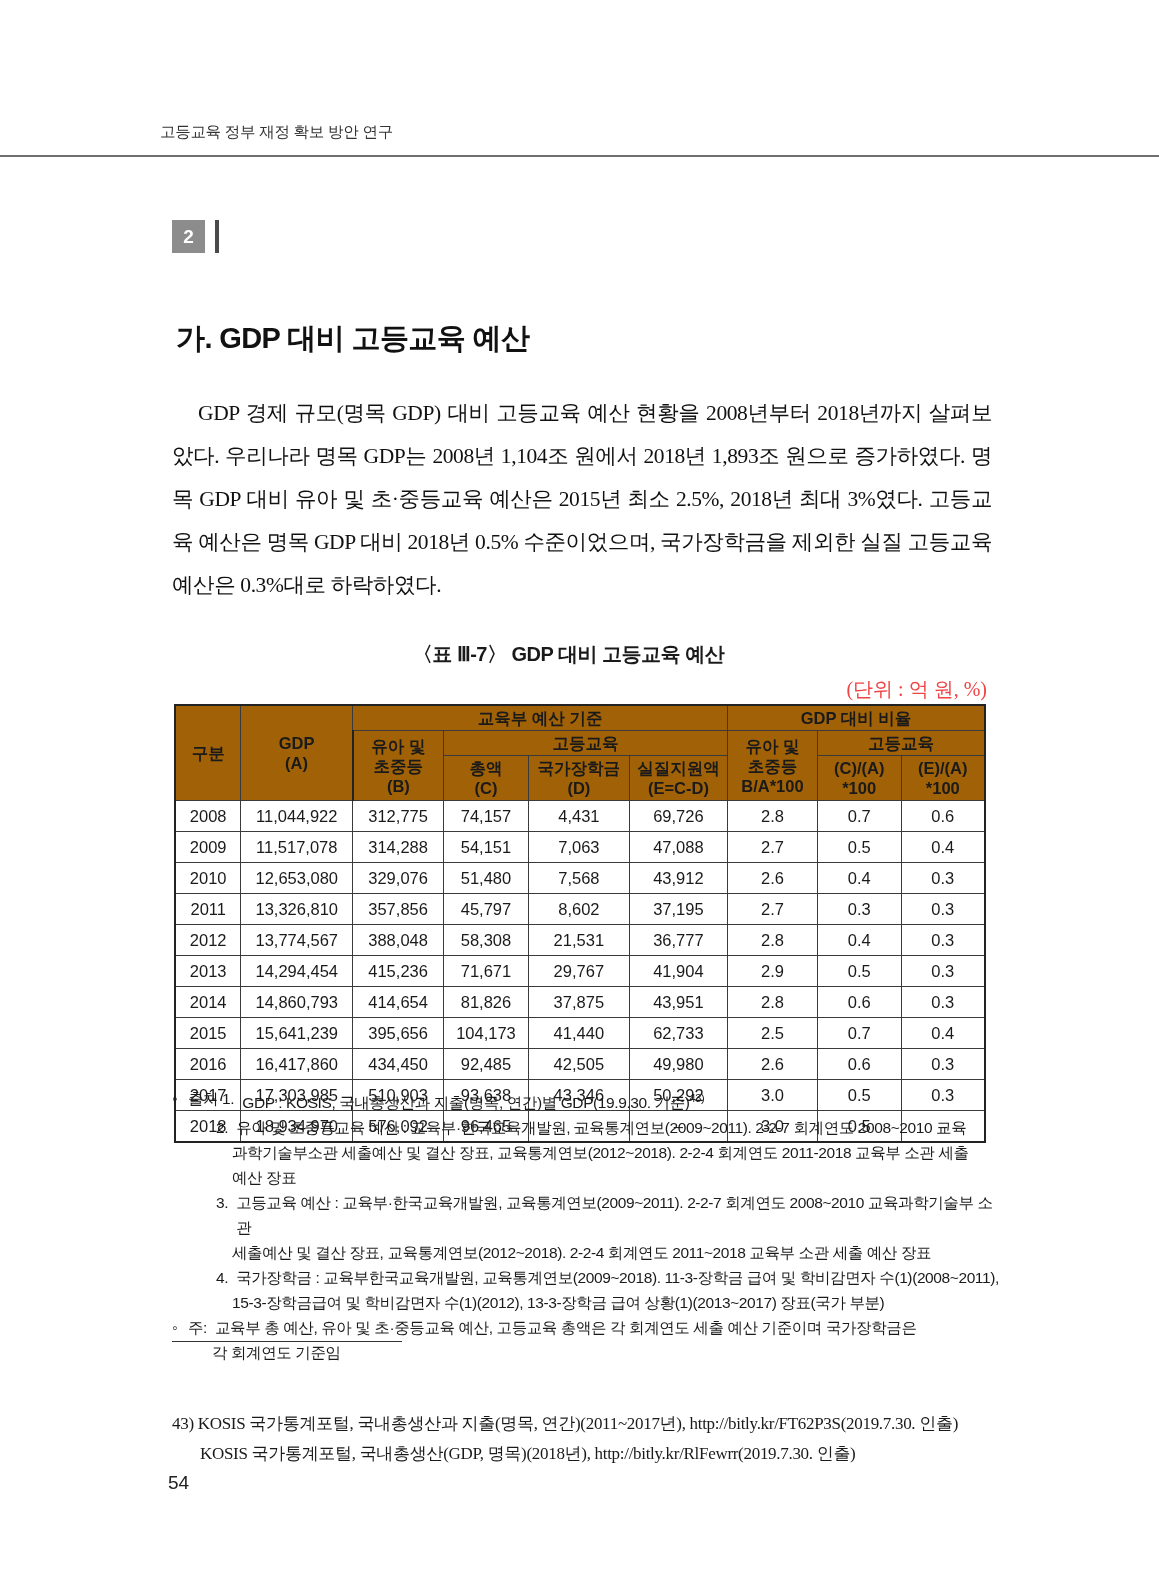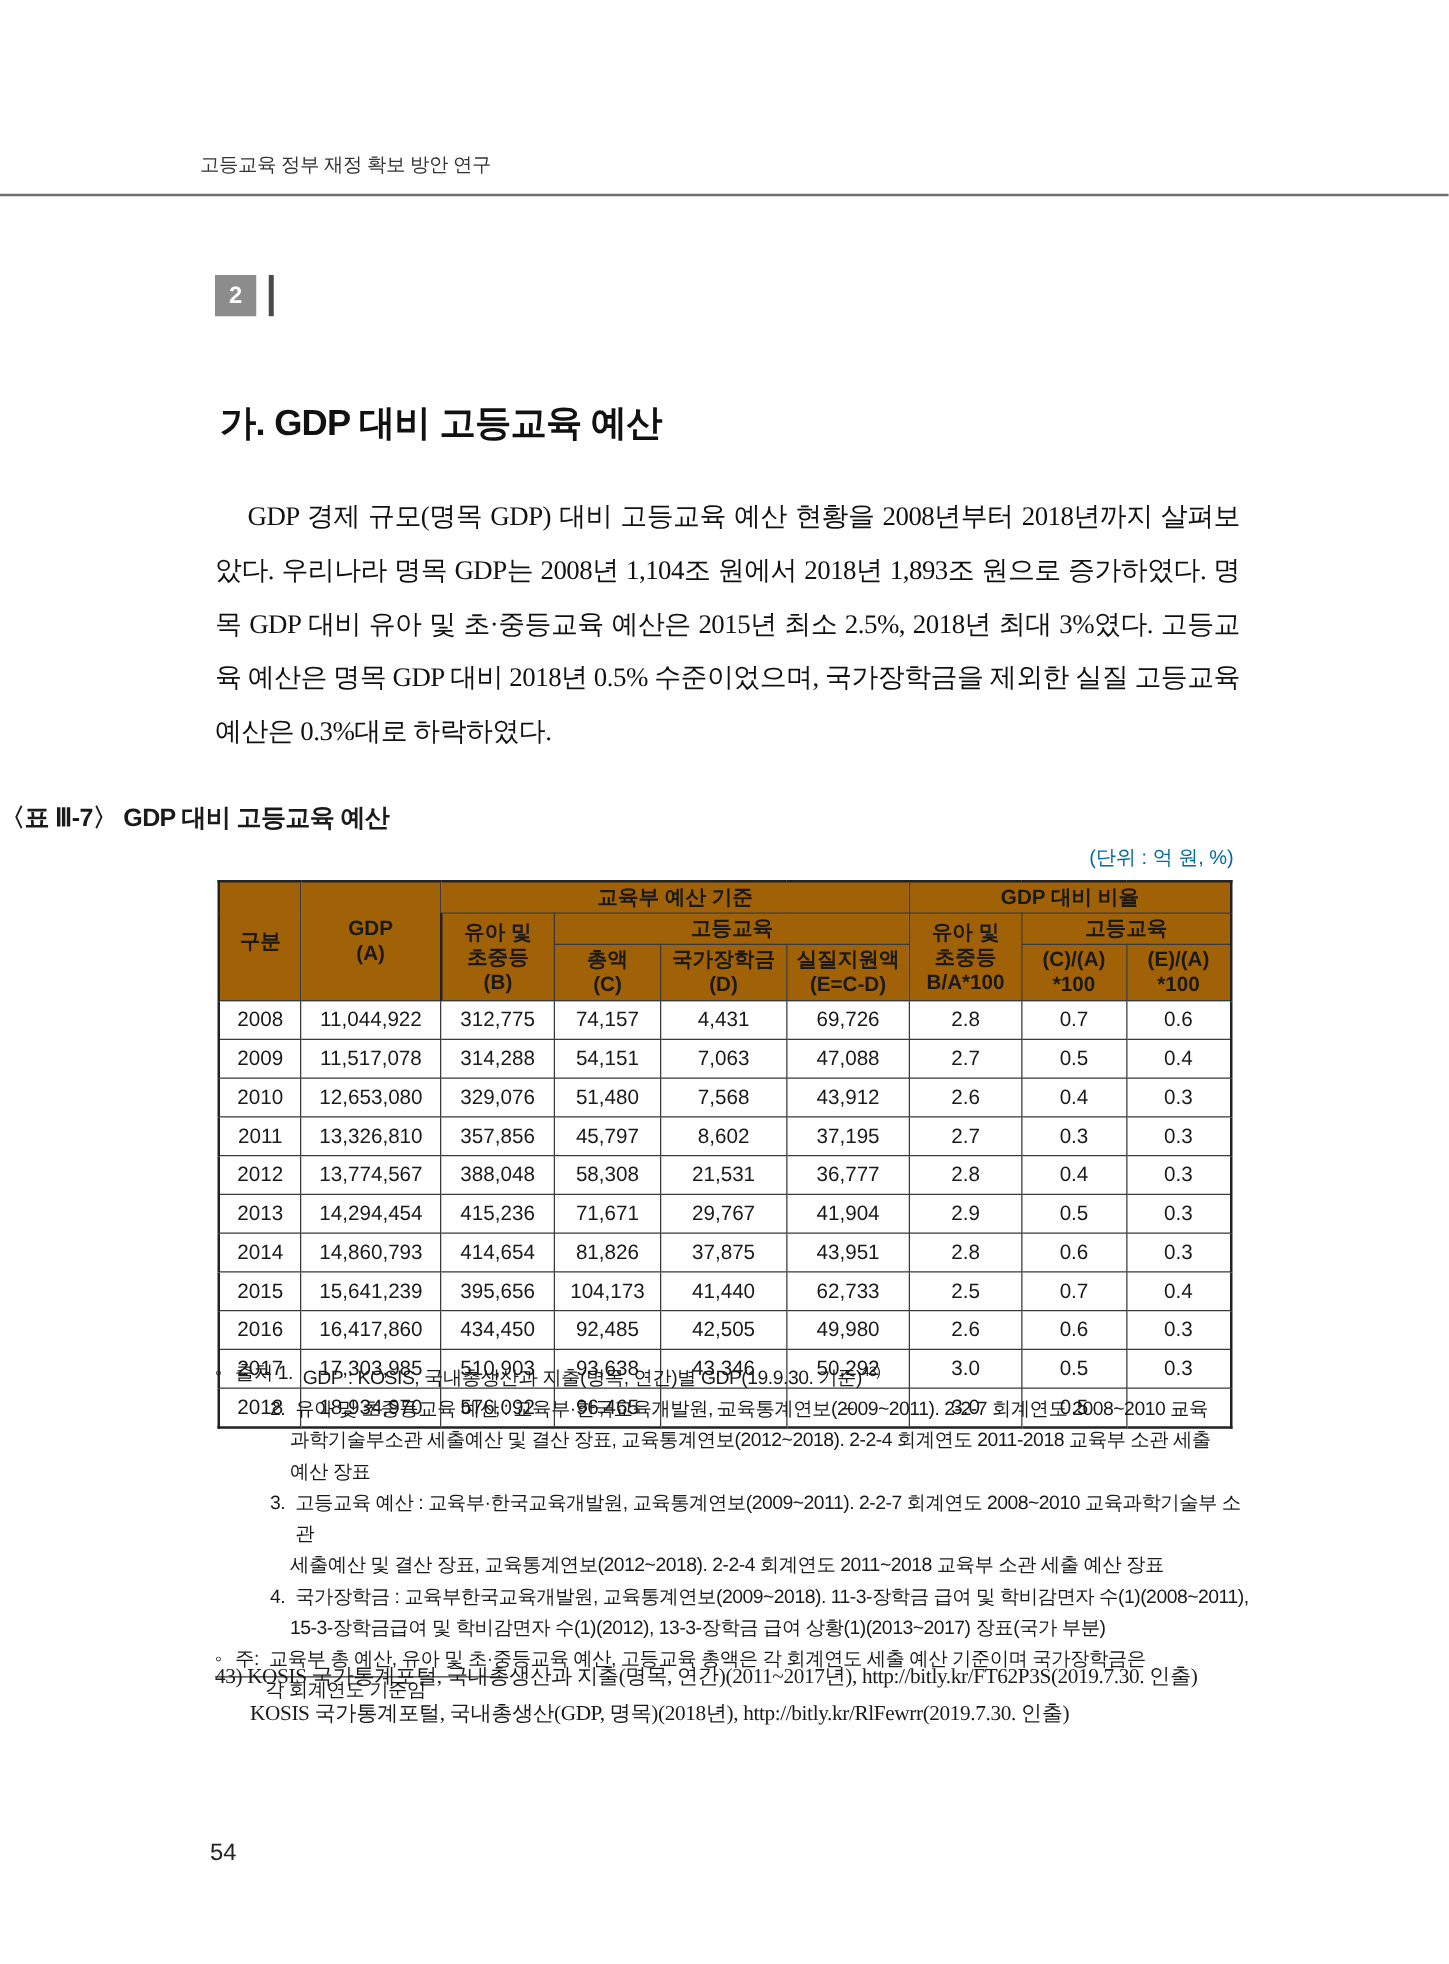--- a/index.html
+++ b/index.html
@@ -98,32 +98,33 @@
     text-indent: 26px;
     letter-spacing: -0.4px;
     color: #111;
   }
   
   .tbl-caption {
     position: absolute;
     top: 617px;
     left: 0;
     width: 1137px;
+    text-align: center;
     font-family: "Liberation Sans", sans-serif;
     font-size: 20px;
     font-weight: bold;
     letter-spacing: -0.5px;
   }
   .tbl-unit {
     position: absolute;
     top: 652px;
     right: 172px;
-    font-family: Liberation Sans, sans-serif;
-    font-size: 16px;
-    color: #0369a1;
+    font-family: Liberation Serif, serif;
+    font-size: 20px;
+    color: #ef4444;
   }
   
   .tbl {
     position: absolute;
     top: 680px;
     left: 174px;
     width: 812px;
     border-collapse: collapse;
     font-family: "Liberation Sans", sans-serif;
     font-size: 16px;
@@ -173,21 +174,21 @@
   .fn-rule {
     position: absolute;
     top: 1317px;
     left: 172px;
     width: 230px;
     height: 1px;
     background: #333;
   }
   .footnote {
     position: absolute;
-    top: 1302px;
+    top: 1385px;
     left: 172px;
     width: 830px;
     font-size: 17px;
     line-height: 30px;
     letter-spacing: -0.3px;
   }
   .footnote .fl2 { padding-left: 28px; }
   
   .pageno {
     position: absolute;

